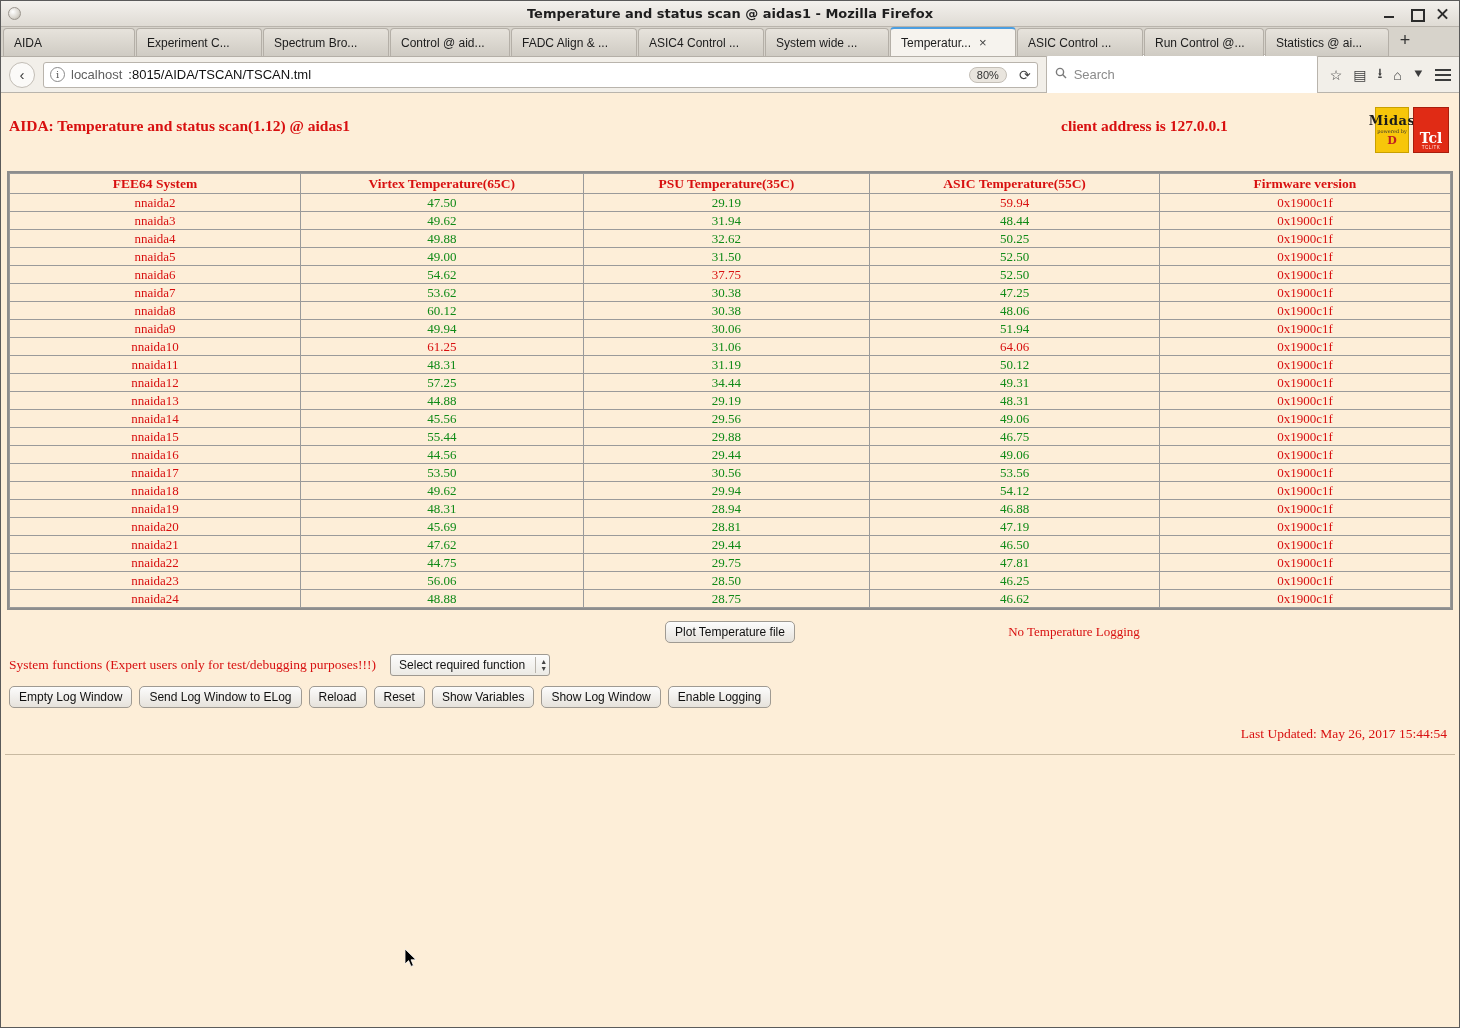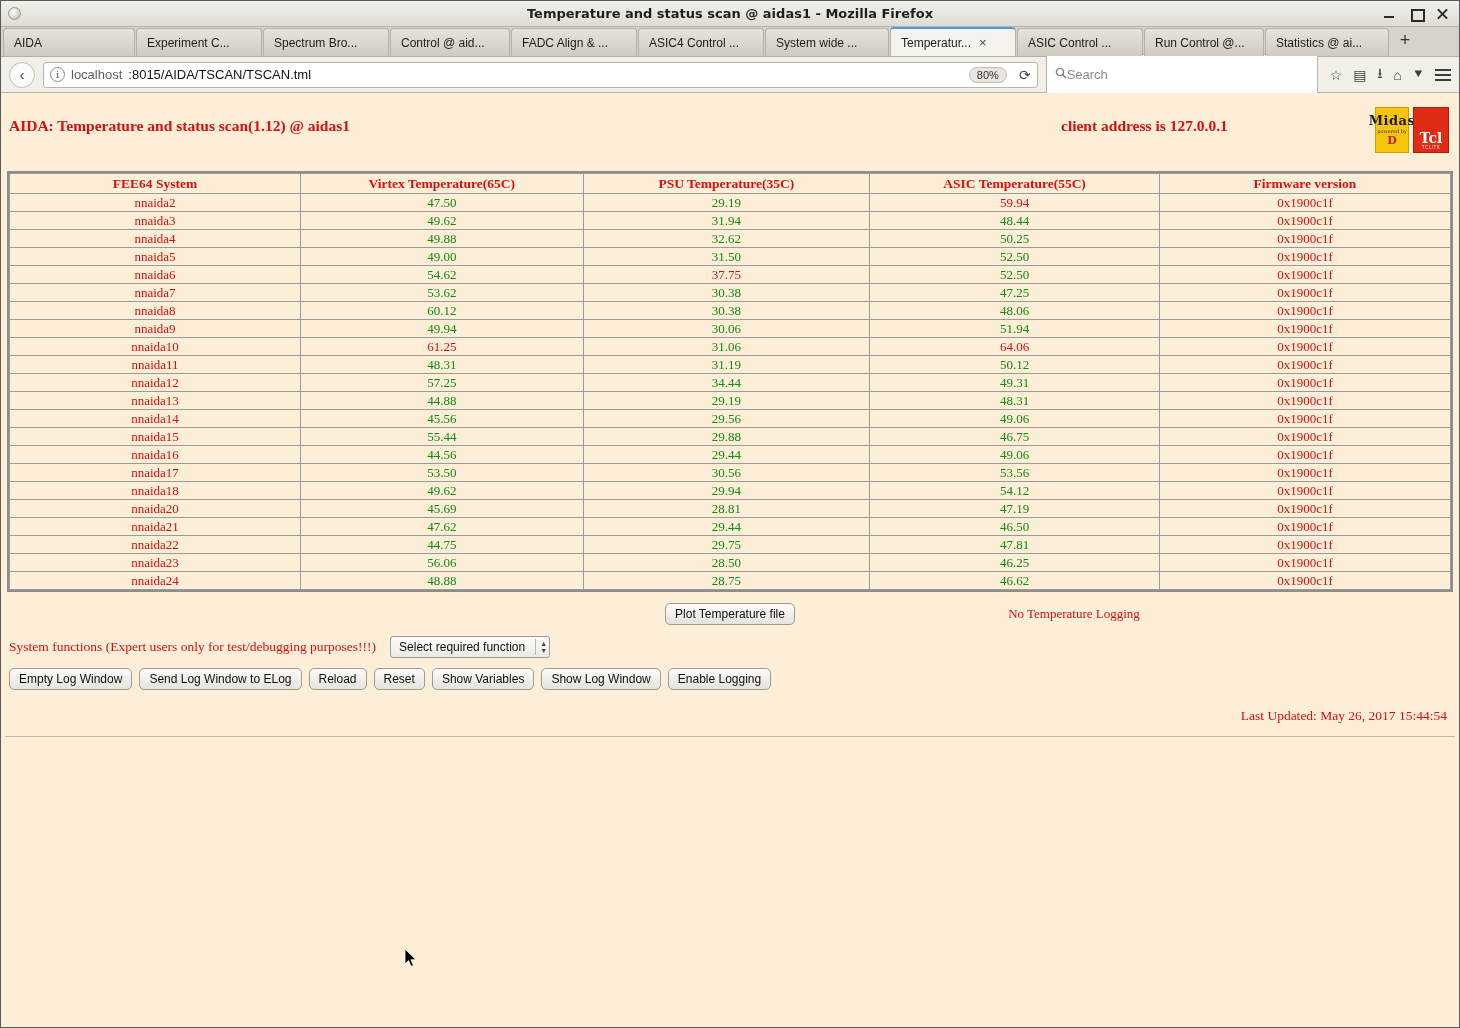--- a/index.html
+++ b/index.html
@@ -124,21 +124,21 @@
   .urlbar .url-path { color: #111; }
   .urlbar .zoom {
     margin-left: auto; font-size: 11px; color: #333;
     background: #e9e5de; border: 1px solid #c4bfb7; border-radius: 9px;
     padding: 1px 7px;
   }
   .urlbar .reload { margin-left: 6px; color: #444; font-size: 14px; }
   .searchbar {
     width: 272px; height: 42px;
     background: #ffffff; border: 1px solid #b9b4ac; border-radius: 3px;
-    display: flex; align-items: center; padding: 0 8px; 
+    display: flex; align-items: center; padding: 0 8px; gap: 7px;
     font-size: 13px; color: #8b8b8b;
   }
   .nav-icons { display: flex; align-items: center; gap: 11px; padding-left: 4px; }
   .nav-icons .ic { font-size: 14px; color: #3c3c3c; }
   .hamburger { display: flex; flex-direction: column; gap: 3px; }
   .hamburger span { display: block; width: 16px; height: 2px; background: #3c3c3c; }
 
   
   .page {
     flex: 1 1 auto;
@@ -515,20 +515,27 @@
               <td class="fw">0x1900c1f</td>
             </tr>
             <tr>
               <td class="sysname">nnaida18</td>
               <td class="num">49.62</td>
               <td class="num">29.94</td>
               <td class="num">54.12</td>
               <td class="fw">0x1900c1f</td>
             </tr>
             <tr>
+              <td class="sysname">nnaida19</td>
+              <td class="num">48.31</td>
+              <td class="num">28.94</td>
+              <td class="num">46.88</td>
+              <td class="fw">0x1900c1f</td>
+            </tr>
+            <tr>
               <td class="sysname">nnaida20</td>
               <td class="num">45.69</td>
               <td class="num">28.81</td>
               <td class="num">47.19</td>
               <td class="fw">0x1900c1f</td>
             </tr>
             <tr>
               <td class="sysname">nnaida21</td>
               <td class="num">47.62</td>
               <td class="num">29.44</td>

